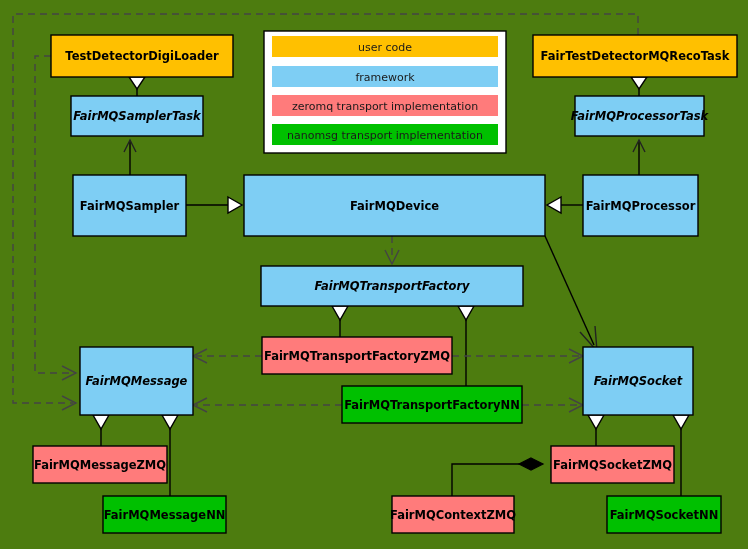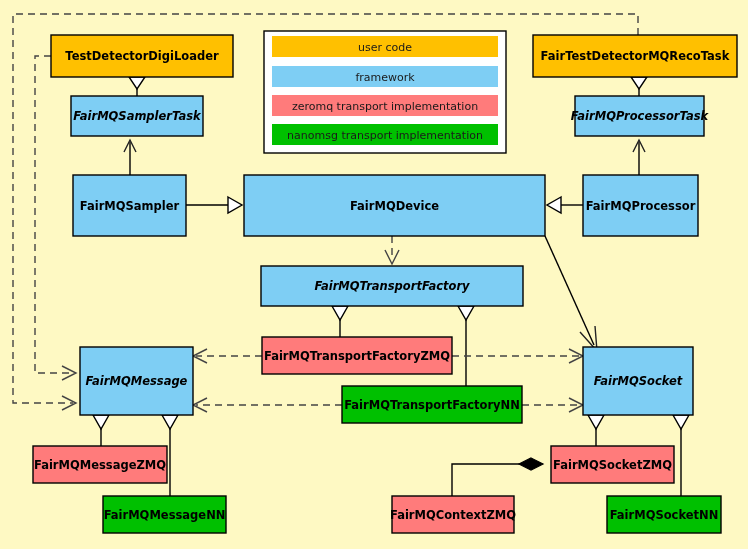--- a/index.html
+++ b/index.html
@@ -1,17 +1,17 @@
 <!DOCTYPE html>
 <html><head>
 <meta charset="utf-8">
 <style>
   html,body{margin:0;padding:0;background:#ffffff;}
   body{width:748px;height:549px;overflow:hidden;font-family:"DejaVu Sans",sans-serif;}
-  #diagram{position:relative;width:748px;height:549px;background:#fef9c3;}
+  #diagram{position:relative;width:748px;height:549px;background:#4d7c0f;}
   svg{display:block;}
   .box-label{font-family:"DejaVu Sans",sans-serif;font-size:11.5px;font-weight:bold;fill:#000;
              text-anchor:middle;dominant-baseline:middle;}
   .box-label.italic{font-style:italic;}
   .legend-label{font-family:"DejaVu Sans",sans-serif;font-size:11px;font-weight:normal;fill:#1a1a1a;
                 text-anchor:middle;dominant-baseline:middle;}
   .boxrect{stroke:#000;stroke-width:1.4;}
   .edge{stroke:#000;stroke-width:1.4;fill:none;}
   .edge-dashed{stroke:#444;stroke-width:1.4;fill:none;stroke-dasharray:7,5;}
   .arrowhead-hollow{fill:#fff;stroke:#000;stroke-width:1.4;}

